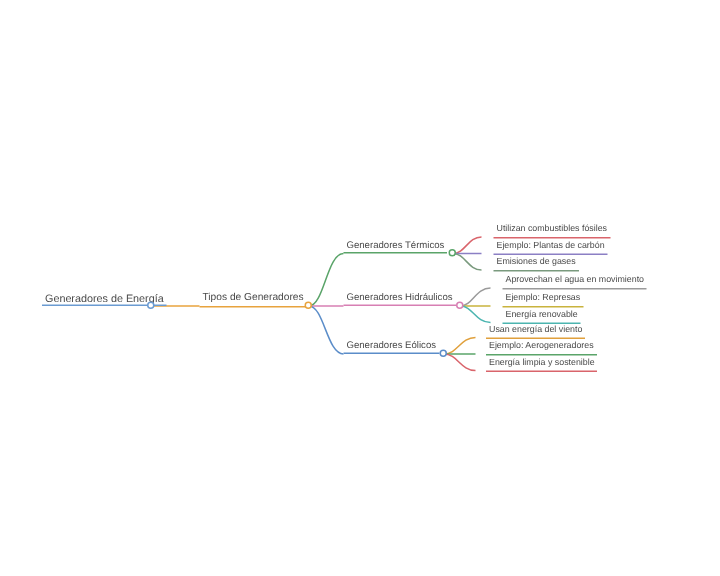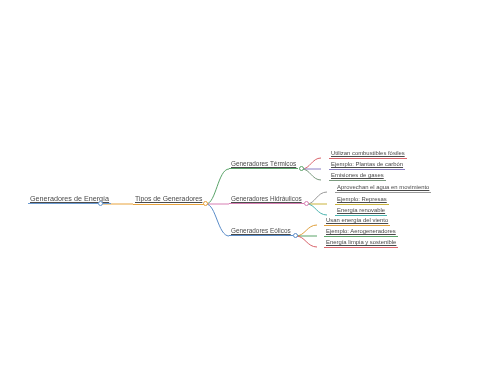--- a/index.html
+++ b/index.html
@@ -33,21 +33,20 @@
   }
   .node {
     position: absolute;
     white-space: nowrap;
     line-height: 1;
   }
   .node .node-label {
     display: block;
     color: #4d4d4d;
     padding: 0 2px 1px 2px;
-    text-decoration: underline;
   }
   .node .node-rule {
     display: block;
     height: 1px;
     width: 100%;
   }
   
   .lvl-root .node-label { font-size: 7.2px; color: #4a4a4a; }
   
   .lvl-2 .node-label { font-size: 6.8px; color: #4a4a4a; }

